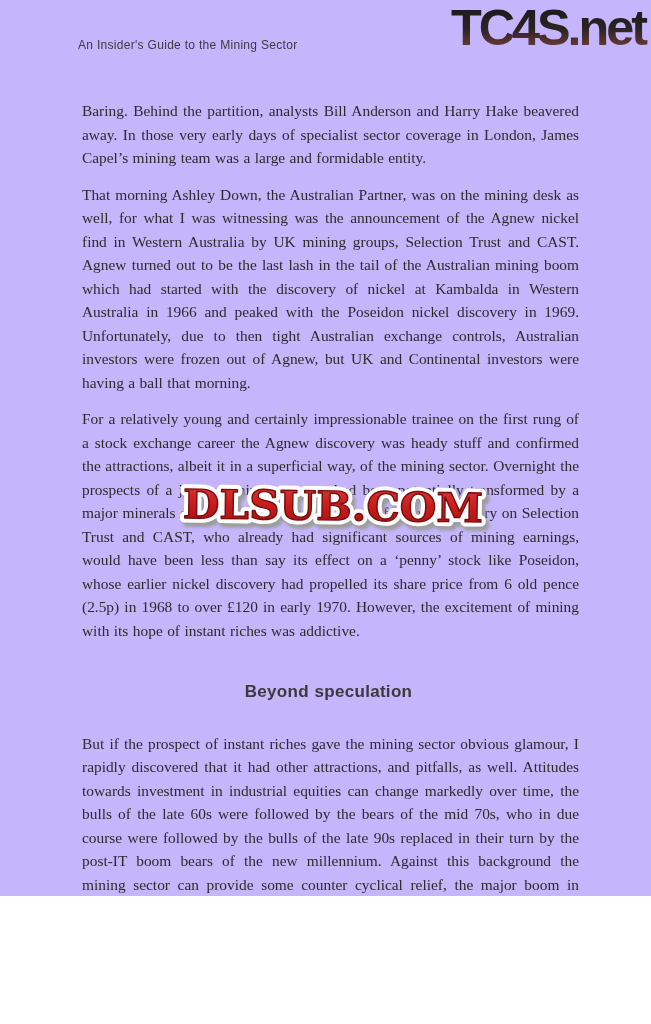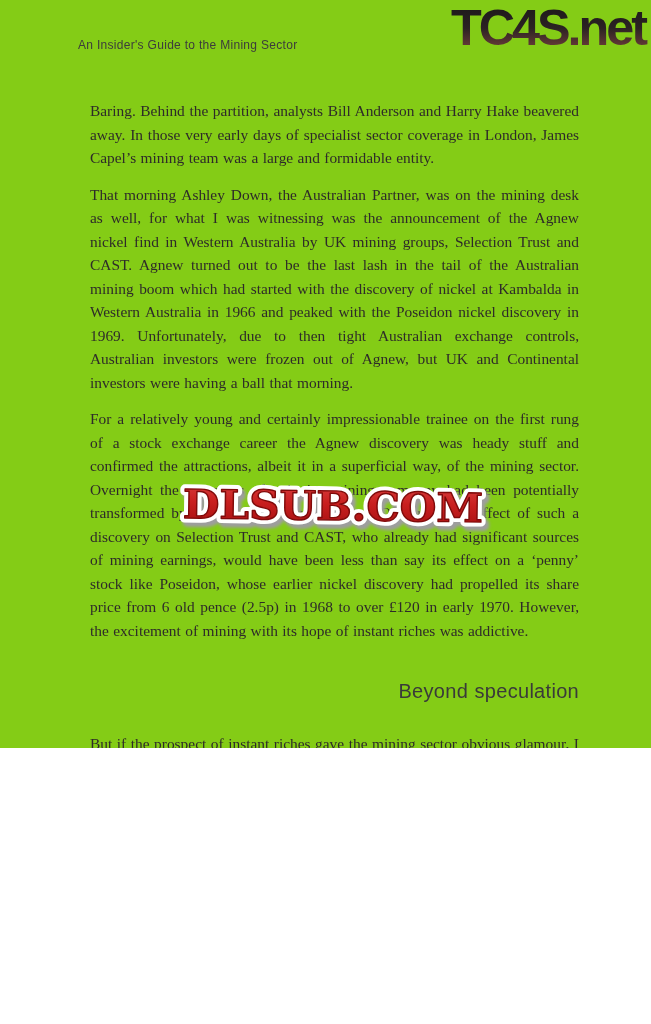--- a/index.html
+++ b/index.html
@@ -1,20 +1,20 @@
 <!DOCTYPE html>
 <html><head>
 <meta charset="utf-8">
 <style>
   html, body { margin: 0; padding: 0; background: #ffffff; }
   .page {
     position: relative;
     width: 651px;
-    height: 748px;
-    background: #84cc16;
+    height: 896px;
+    background: #c4b5fd;
     overflow: hidden;
     font-family: "Liberation Serif", serif;
   }
   .running-header {
     position: absolute;
     left: 78px;
     top: 38px;
     font-family: "Liberation Sans", sans-serif;
     font-size: 12px;
     letter-spacing: 0.3px;
@@ -30,29 +30,29 @@
     left: 78px;
     top: 99px;
     width: 501px;
     font-family: "Liberation Serif", serif;
     font-size: 15.4px;
     line-height: 23.5px;
     color: #2e2b29;
     text-align: justify;
     word-spacing: 0.6px;
   }
-  .body-text p { margin: 0 0 13px 12px; }
+  .body-text p { margin: 0 0 13px 4px; }
   .body-text h2 {
     font-family: "Liberation Sans", sans-serif;
-    font-weight: 400;
-    font-size: 20px;
+    font-weight: 700;
+    font-size: 17px;
     letter-spacing: 0.3px;
     color: #3a3a3a;
     margin: 38px 0 28px 0;
-    text-align: right;
+    text-align: center;
   }
   .page-number {
     position: absolute;
     left: 78px;
     top: 964px;
     font-family: "Liberation Sans", sans-serif;
     font-size: 15px;
     color: #3c3c3c;
   }
   .watermark-center {

